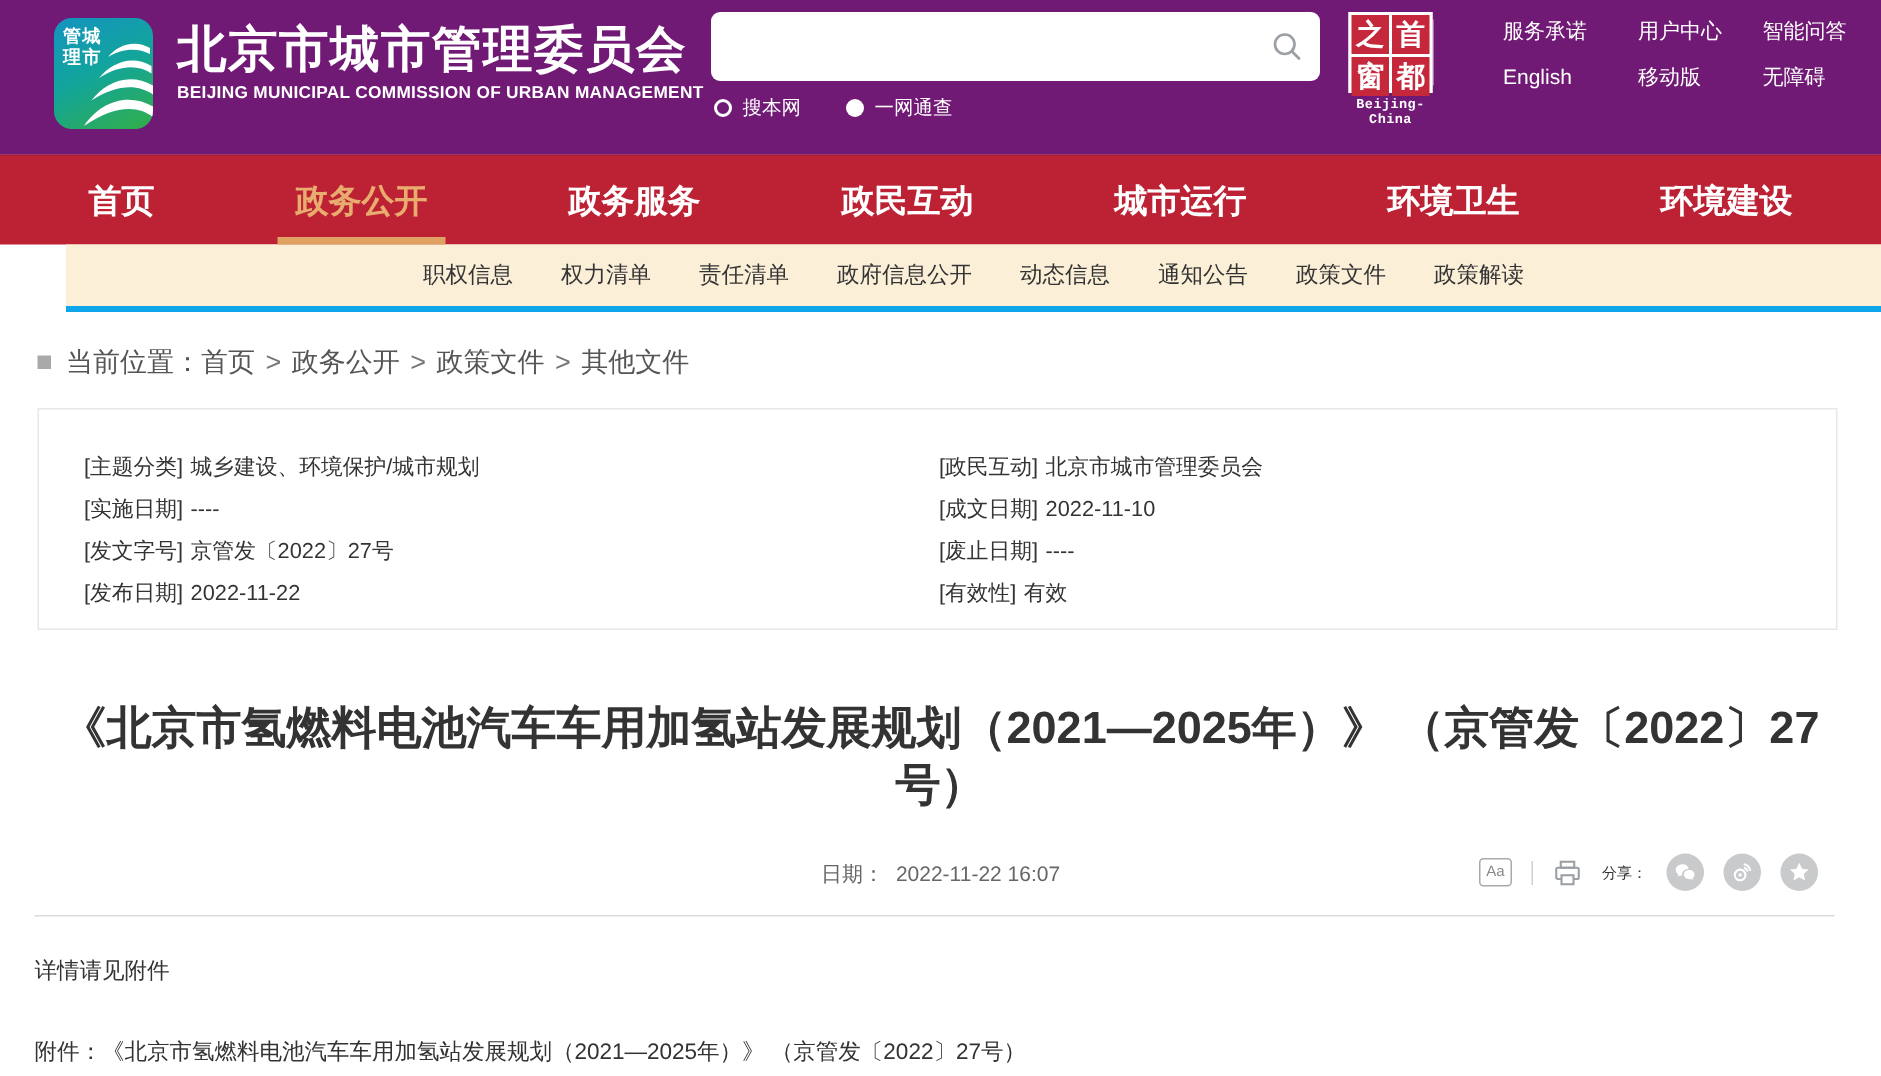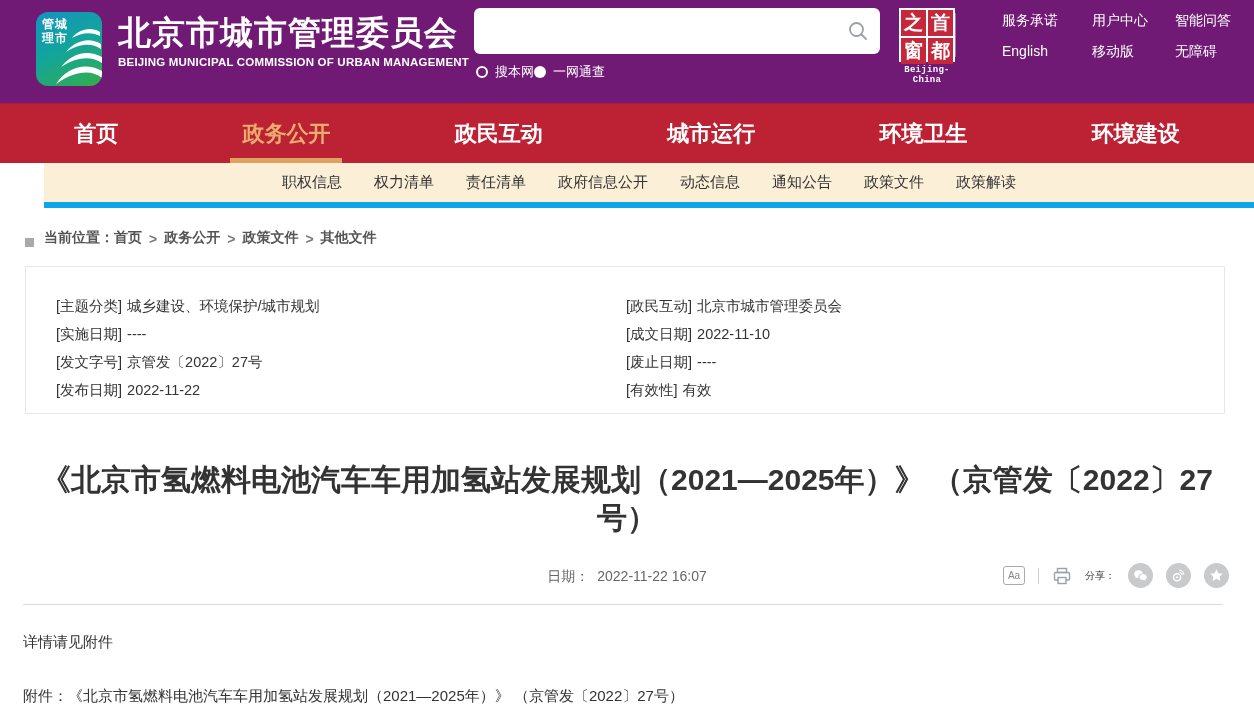--- a/index.html
+++ b/index.html
@@ -29,21 +29,21 @@
   .search-box {
     position:absolute; left:474px; top:8px; width:406px; height:46px;
     background:#fff; border-radius:6px; display:flex; align-items:center;
   }
   .search-box input {
     flex:1; height:100%; border:none; outline:none; background:transparent;
     padding:0 14px; font-size:16px; color:#333; border-radius:6px;
   }
   .search-btn { width:44px; height:100%; border:none; background:transparent; display:flex; align-items:center; justify-content:center; cursor:pointer; }
 
-  .search-radios { position:absolute; left:476px; top:63px; display:flex; align-items:flex-end; color:#fff; font-size:13px; }
+  .search-radios { position:absolute; left:476px; top:63px; display:flex; align-items:flex-end; gap:30px; color:#fff; font-size:13px; }
   .radio-opt { display:flex; align-items:center; gap:7px; cursor:pointer; }
   .radio-ring { width:12px; height:12px; border-radius:50%; border:2.5px solid #fff; }
   .radio-dot  { width:12px; height:12px; border-radius:50%; background:#fff; }
 
   .seal { position:absolute; left:896px; top:8px; width:62px; text-align:center; color:#fff; }
   .seal-grid {
     width:56px; height:54px; margin:0 auto; background:#fff; border:2px solid #fff;
     display:grid; grid-template-columns:1fr 1fr; grid-template-rows:1fr 1fr; gap:2px;
   }
   .seal-grid span {
@@ -67,49 +67,49 @@
   }
   .nav-item {
     display:flex; align-items:center; padding:0 14px; position:relative;
     color:#fff; font-size:22px; font-weight:bold; cursor:pointer;
   }
   .nav-item.active { color:#E9AC6F; }
   .nav-item.active::after { content:""; position:absolute; left:2px; right:2px; bottom:0; height:5px; background:#DFA263; }
 
   
   .subnav {
-    height:45px; background:#FCEFD8; border-bottom:6px solid #0ea5e9;
+    height:45px; background:#FCEFD8; border-bottom:4px solid #0ea5e9;
     display:flex; justify-content:center; align-items:center; gap:32px;
     font-size:15px; color:#333;margin-left:44px;
   }
   .subnav a { cursor:pointer; }
 
   
-  .breadcrumb { margin:21px 0 0 25px; display:flex; align-items:flex-end; font-size:14px; color:#555;font-weight:bold; }
+  .breadcrumb { margin:21px 0 0 25px; display:flex; align-items:center; font-size:18px; color:#555; }
   .bc-square { width:9px; height:9px; background:#A9A9A9; margin-right:10px; }
   .breadcrumb .sep { margin:0 7px; color:#777; }
 
   
   .meta-box {
     width:1200px; margin:19px 0 0 25px; border:1px solid #E7E7E7;
     padding:25px 0 9px 30px; display:grid; grid-template-columns:570px 1fr;
     font-size:14.5px; color:#333;
   }
   .meta-row { line-height:28px; white-space:nowrap; }
   .meta-row .lbl { margin-right:5px; }
 
   
   .article-title {
     margin:47px 30px 0; text-align:center;
     font-size:30px; font-weight:bold; color:#333; line-height:38px;
   }
   .date-row { position:relative; height:30px; margin-top:24px; }
   .date-center { position:absolute; left:0; right:0; top:0; text-align:center; font-size:14px; color:#666; line-height:30px; }
   .date-center .dlabel { margin-right:8px; }
-  .tools { position:absolute; right:25px; top:2px; display:flex; align-items:center; gap:13px; }
+  .tools { position:absolute; right:42px; top:2px; display:flex; align-items:center; gap:13px; }
   .font-size-btn {
     width:22px; height:19px; border:1px solid #A9A9A9; border-radius:3px;
     font-size:10px; color:#888; display:flex; align-items:center; justify-content:center;
     background:#fff; cursor:pointer;
   }
   .tool-divider { width:1px; height:16px; background:#CFCFCF; }
   .print-btn { background:none; border:none; cursor:pointer; display:flex; align-items:center; }
   .share-label { font-size:10px; color:#333; }
   .share-circle {
     width:25px; height:25px; border-radius:50%; background:#C8CACC;
@@ -183,20 +183,21 @@
     <a>智能问答</a>
     <a>English</a>
     <a>移动版</a>
     <a>无障碍</a>
   </div>
 </div>
 
 <div class="nav">
   <div class="nav-item">首页</div>
   <div class="nav-item active">政务公开</div>
+  <div class="nav-item">政务服务</div>
   <div class="nav-item">政民互动</div>
   <div class="nav-item">城市运行</div>
   <div class="nav-item">环境卫生</div>
   <div class="nav-item">环境建设</div>
 </div>
 
 <div class="subnav">
   <a>职权信息</a>
   <a>权力清单</a>
   <a>责任清单</a>

